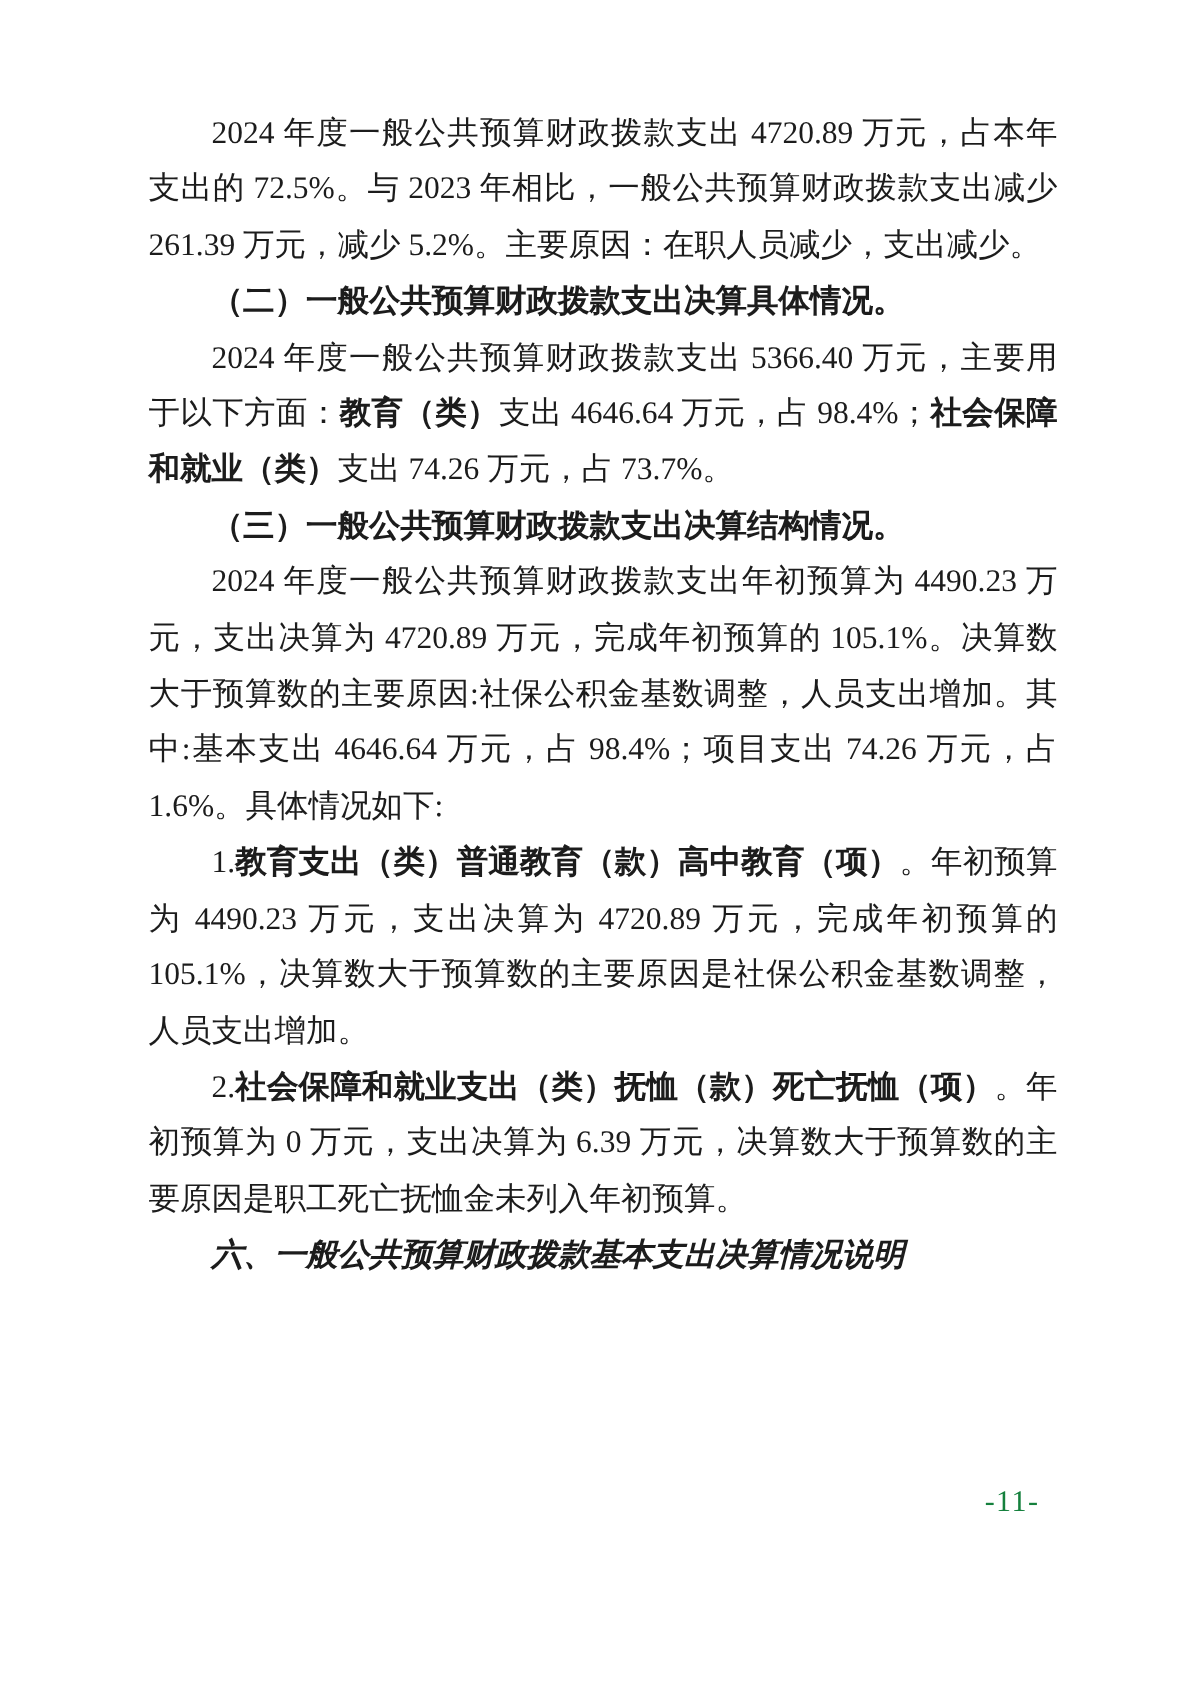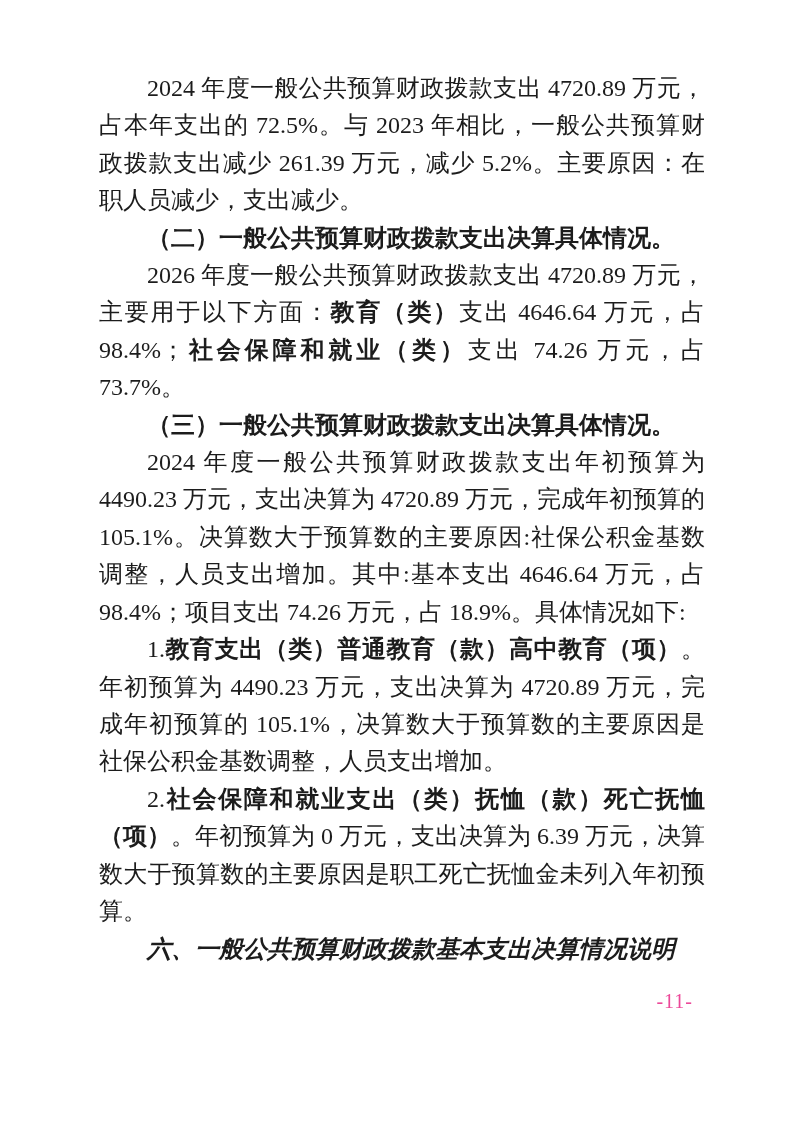--- a/index.html
+++ b/index.html
@@ -14,21 +14,21 @@
     background: #ffffff;
     overflow: hidden;
     font-family: "Liberation Serif", "DejaVu Serif", serif;
     color: #1c1c1c;
   }
   .content {
     position: absolute;
     left: 99px;
     top: 70px;
     width: 606px;
-    font-size: 24px;
+    font-size: 21px;
     line-height: 37.4px;
     text-align: justify;
   }
   .content p {
     margin: 0;
     padding: 0;
     text-indent: 2em;
   }
   .heading-serif {
     font-weight: bold;
@@ -42,47 +42,47 @@
     font-weight: bold;
     font-family: Liberation Serif, serif;
   }
   .page-number {
     position: absolute;
     top: 990px;
     right: 100px;
     font-size: 20px;
     letter-spacing: 1px;
     font-family: "Liberation Serif", "DejaVu Serif", serif;
-    color: #ec4899;
+    color: #15803d;
   }
 </style>
 </head>
 <body>
 
 <div class="page">
   <div class="content">
 
     <p>
       <span>2024 年度一般公共预算财政拨款支出 4720.89 万元，占本年支出的 72.5%。与 2023 年相比，一般公共预算财政拨款支出减少 261.39 万元，减少 5.2%。主要原因：在职人员减少，支出减少。</span>
     </p>
 
     <p class="heading-serif">
       <span>（二）一般公共预算财政拨款支出决算具体情况。</span>
     </p>
 
     <p>
-      <span>2026 年度一般公共预算财政拨款支出 4720.89 万元，主要用于以下方面：</span><span class="seg-bold">教育（类）</span><span>支出 4646.64 万元，占 98.4%；</span><span class="seg-bold">社会保障和就业（类）</span><span>支出 74.26 万元，占 73.7%。</span>
+      <span>2024 年度一般公共预算财政拨款支出 5366.40 万元，主要用于以下方面：</span><span class="seg-bold">教育（类）</span><span>支出 4646.64 万元，占 98.4%；</span><span class="seg-bold">社会保障和就业（类）</span><span>支出 74.26 万元，占 73.7%。</span>
     </p>
 
     <p class="heading-serif">
-      <span>（三）一般公共预算财政拨款支出决算具体情况。</span>
+      <span>（三）一般公共预算财政拨款支出决算结构情况。</span>
     </p>
 
     <p>
-      <span>2024 年度一般公共预算财政拨款支出年初预算为 4490.23 万元，支出决算为 4720.89 万元，完成年初预算的 105.1%。决算数大于预算数的主要原因:社保公积金基数调整，人员支出增加。其中:基本支出 4646.64 万元，占 98.4%；项目支出 74.26 万元，占 18.9%。具体情况如下:</span>
+      <span>2024 年度一般公共预算财政拨款支出年初预算为 4490.23 万元，支出决算为 4720.89 万元，完成年初预算的 105.1%。决算数大于预算数的主要原因:社保公积金基数调整，人员支出增加。其中:基本支出 4646.64 万元，占 98.4%；项目支出 74.26 万元，占 1.6%。具体情况如下:</span>
     </p>
 
     <p>
       <span>1.</span><span class="seg-bold">教育支出（类）普通教育（款）高中教育（项）</span><span>。年初预算为 4490.23 万元，支出决算为 4720.89 万元，完成年初预算的 105.1%，决算数大于预算数的主要原因是社保公积金基数调整，人员支出增加。</span>
     </p>
 
     <p>
       <span>2.</span><span class="seg-bold">社会保障和就业支出（类）抚恤（款）死亡抚恤（项）</span><span>。年初预算为 0 万元，支出决算为 6.39 万元，决算数大于预算数的主要原因是职工死亡抚恤金未列入年初预算。</span>
     </p>
 

